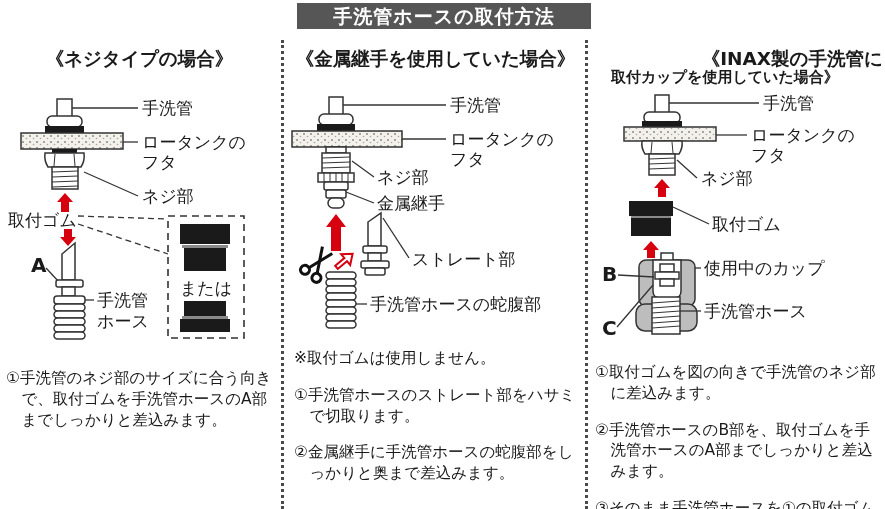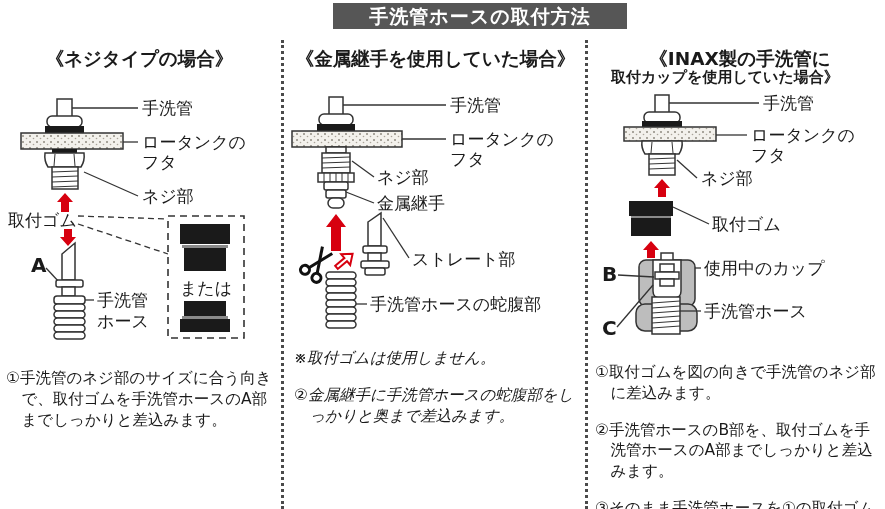--- a/index.html
+++ b/index.html
@@ -4,46 +4,46 @@
 <style>
   html,body { margin:0; padding:0; background:#fff; }
   .page {
     position:relative; width:885px; height:509px; overflow:hidden;
     background:#fff; color:#1a1a1a;
     font-family:"DejaVu Sans","Liberation Sans",sans-serif;
   }
   .title-bar {
     position:absolute; left:297px; top:3px; width:294px; height:26px;
     background:#565656; color:#fff; text-align:center;
-    font-size:19px; font-weight:bold; line-height:27px; letter-spacing:1px;margin-left:36px;
+    font-size:19px; font-weight:bold; line-height:27px; letter-spacing:1px;
   }
   .divider {
     position:absolute; top:40px; height:469px; width:0;
     border-left:3px dotted #4a4a4a;
   }
   .divider.d1 { left:281px; }
   .divider.d2 { left:585px; }
   .col { position:absolute; top:44px; }
   .col1 { left:0;   width:279px; }
   .col2 { left:288px; width:295px; }
   .col3 { left:589px; width:294px; }
   .col-header {
     text-align:center; font-weight:bold; font-size:18.5px;
     line-height:1.2; margin:4px 0 0 0; min-height:24px;
   }
-  .col3 .col-header { text-align:center; padding-left:8px; min-height:0; }
+  .col3 .col-header { text-align:right; padding-left:8px; min-height:0; }
   .col3 .col-header-line2 { text-align:left; padding-left:22px; font-weight:bold; font-size:15px; line-height:1.2;font-family:Liberation Mono, monospace; }
   .diagram { display:block; }
   .steps { padding:2px 2px 0 6px; }
   .step {
     font-size:15.5px; line-height:1.34; margin:16px 0 9px 0;
     padding-left:1em; text-indent:-1em;
   }
   .note { font-size:15.5px; line-height:1.34; margin:0 0 3px 0; }
-  .col2 .steps { margin-top:6px;font-style:italic; }
+  .col2 .steps { margin-top:6px; }
   svg text { font-family:"DejaVu Sans","Liberation Sans",sans-serif; fill:#1a1a1a; }
   .dlabel { font-size:17px; }
   .dletter { font-size:20px; font-weight:bold; }
 </style>
 </head>
 <body>
 
 <div class="page">
 
   <div class="title-bar">手洗管ホースの取付方法</div>
@@ -214,20 +214,21 @@
           <rect x="38" y="218" width="30" height="7" rx="3.5" fill="#fff" stroke="#333" stroke-width="1.5"></rect>
           <rect x="38" y="225" width="30" height="7" rx="3.5" fill="#fff" stroke="#333" stroke-width="1.5"></rect>
         </g>
         <line x1="68" y1="208" x2="79" y2="208" stroke="#333" stroke-width="1.3"></line>
         <text class="dlabel" x="82" y="214">手洗管ホースの蛇腹部</text>
       </g>
     </svg>
 
     <div class="steps">
       <div class="note">※取付ゴムは使用しません。</div>
+      <div class="step">①手洗管ホースのストレート部をハサミで切取ります。</div>
       <div class="step">②金属継手に手洗管ホースの蛇腹部をしっかりと奥まで差込みます。</div>
     </div>
   </div>
 
   <div class="col col3">
     <div class="col-header">《INAX製の手洗管に</div>
     <div class="col-header-line2">取付カップを使用していた場合》</div>
 
     <svg class="diagram" width="294" height="256" viewBox="0 0 294 256">
       <defs>

